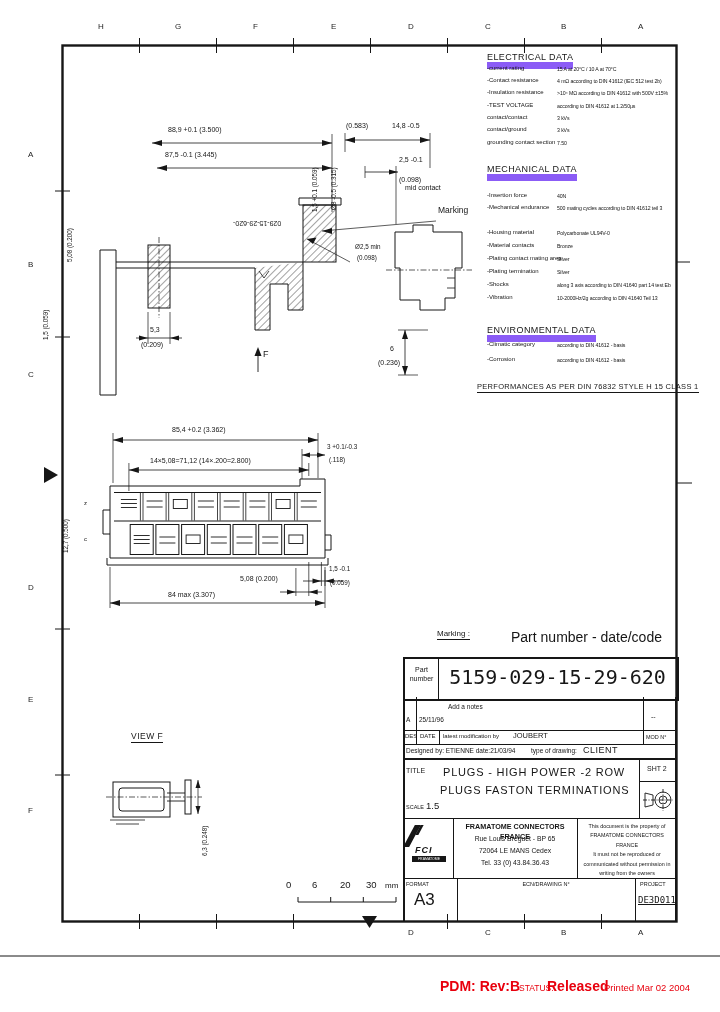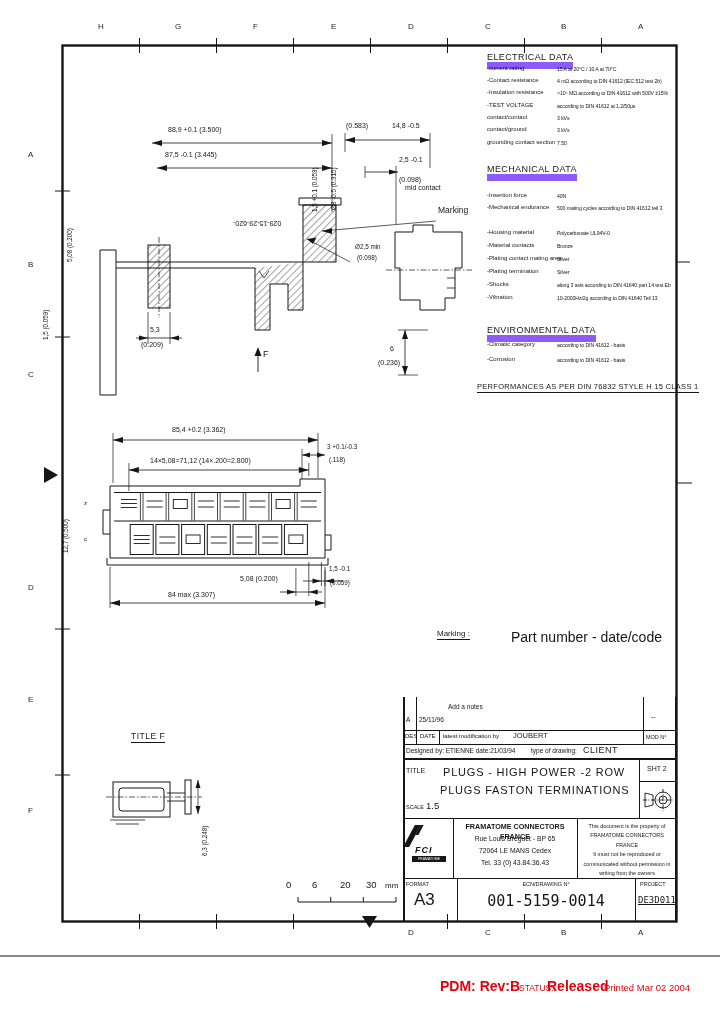--- a/index.html
+++ b/index.html
@@ -262,26 +262,34 @@
   <span class="dims" style="left:327px;top:443px;">3 +0.1/-0.3</span>
   <span class="dims" style="left:329px;top:456px;">(.118)</span>
   <span class="dim" style="left:240px;top:575px;">5,08  (0.200)</span>
   <span class="dims" style="left:329px;top:565px;">1,5 -0.1</span>
   <span class="dims" style="left:330px;top:579px;">(0.059)</span>
   <span class="dim" style="left:168px;top:591px;">84 max  (3.307)</span>
   <span class="vtext" style="left:62px;top:553px;">12,7  (0.500)</span>
   <span class="abs" style="left:84px;top:500px;font-size:6px;">z</span>
   <span class="abs" style="left:84px;top:536px;font-size:6px;">c</span>
 
-  <div class="abs" style="left:131px;top:731px;font-size:8.5px;letter-spacing:.5px;border-bottom:1px solid #161616;padding-bottom:1px;">TITLE F</div>
+  <div class="abs" style="left:131px;top:731px;font-size:8.5px;letter-spacing:.5px;border-bottom:1px solid #161616;padding-bottom:1px;">VIEW F</div>
   <span class="vtext" style="left:201px;top:856px;">6,3  (0.248)</span>
 
   <span class="abs" style="left:437px;top:629px;font-size:8px;border-bottom:1px solid #161616;padding-bottom:1px;">Marking :</span>
   <span class="abs" style="left:500px;top:629px;font-size:14px;margin-left:11px;">Part number - date/code</span>
 
+  <div class="abs" style="left:403px;top:657px;width:272px;height:40px;border:2px solid #161616;">
+    <div class="vl" style="left:33px;top:0;height:40px;"></div>
+    <div class="abs" style="left:0;top:6px;width:33px;text-align:center;font-size:7px;line-height:9px;">
+      <div>Part</div>
+      <div>number</div>
+    </div>
+    <div class="abs mono" style="left:33px;top:6px;width:239px;text-align:center;font-size:20px;">5159-029-15-29-620</div>
+  </div>
 
   <div class="abs" style="left:403px;top:697px;width:274px;height:225px;">
     <div class="vl" style="left:0;top:0;height:225px;width:2px;"></div>
     <div class="vl" style="left:272px;top:0;height:225px;width:2px;"></div>
 
     <div class="hl" style="left:0;top:33px;width:274px;"></div>
     <div class="hl" style="left:0;top:47px;width:274px;"></div>
     <div class="hl" style="left:0;top:61px;width:274px;height:2px;"></div>
     <div class="vl" style="left:13px;top:0;height:47px;"></div>
     <div class="vl" style="left:36px;top:33px;height:14px;"></div>
@@ -339,21 +347,20 @@
       <div>It must not be reproduced or</div>
       <div>communicated without permission in</div>
       <div>writing from the owners</div>
     </div>
 
     <div class="vl" style="left:54px;top:181px;height:44px;"></div>
     <div class="vl" style="left:232px;top:181px;height:44px;"></div>
     <span class="abs" style="left:3px;top:184px;font-size:5.5px;">FORMAT</span>
     <span class="abs" style="left:11px;top:193px;font-size:17px;">A3</span>
     <div class="abs" style="left:54px;top:184px;width:178px;text-align:center;font-size:5.5px;">ECN/DRAWING N°</div>
-    <div class="abs mono" style="left:54px;top:195px;width:178px;text-align:center;font-size:15px;">001-5159-0014</div>
     <span class="abs" style="left:237px;top:184px;font-size:5.5px;">PROJECT</span>
     <span class="abs mono" style="left:235px;top:198px;font-size:9px;text-decoration:underline;">DE3D011</span>
   </div>
 
   <span class="abs" style="left:286px;top:879px;font-size:9.5px;">0</span>
   <span class="abs" style="left:312px;top:879px;font-size:9.5px;">6</span>
   <span class="abs" style="left:340px;top:879px;font-size:9.5px;">20</span>
   <span class="abs" style="left:366px;top:879px;font-size:9.5px;">30</span>
   <span class="abs" style="left:385px;top:881px;font-size:8px;">mm</span>
 

